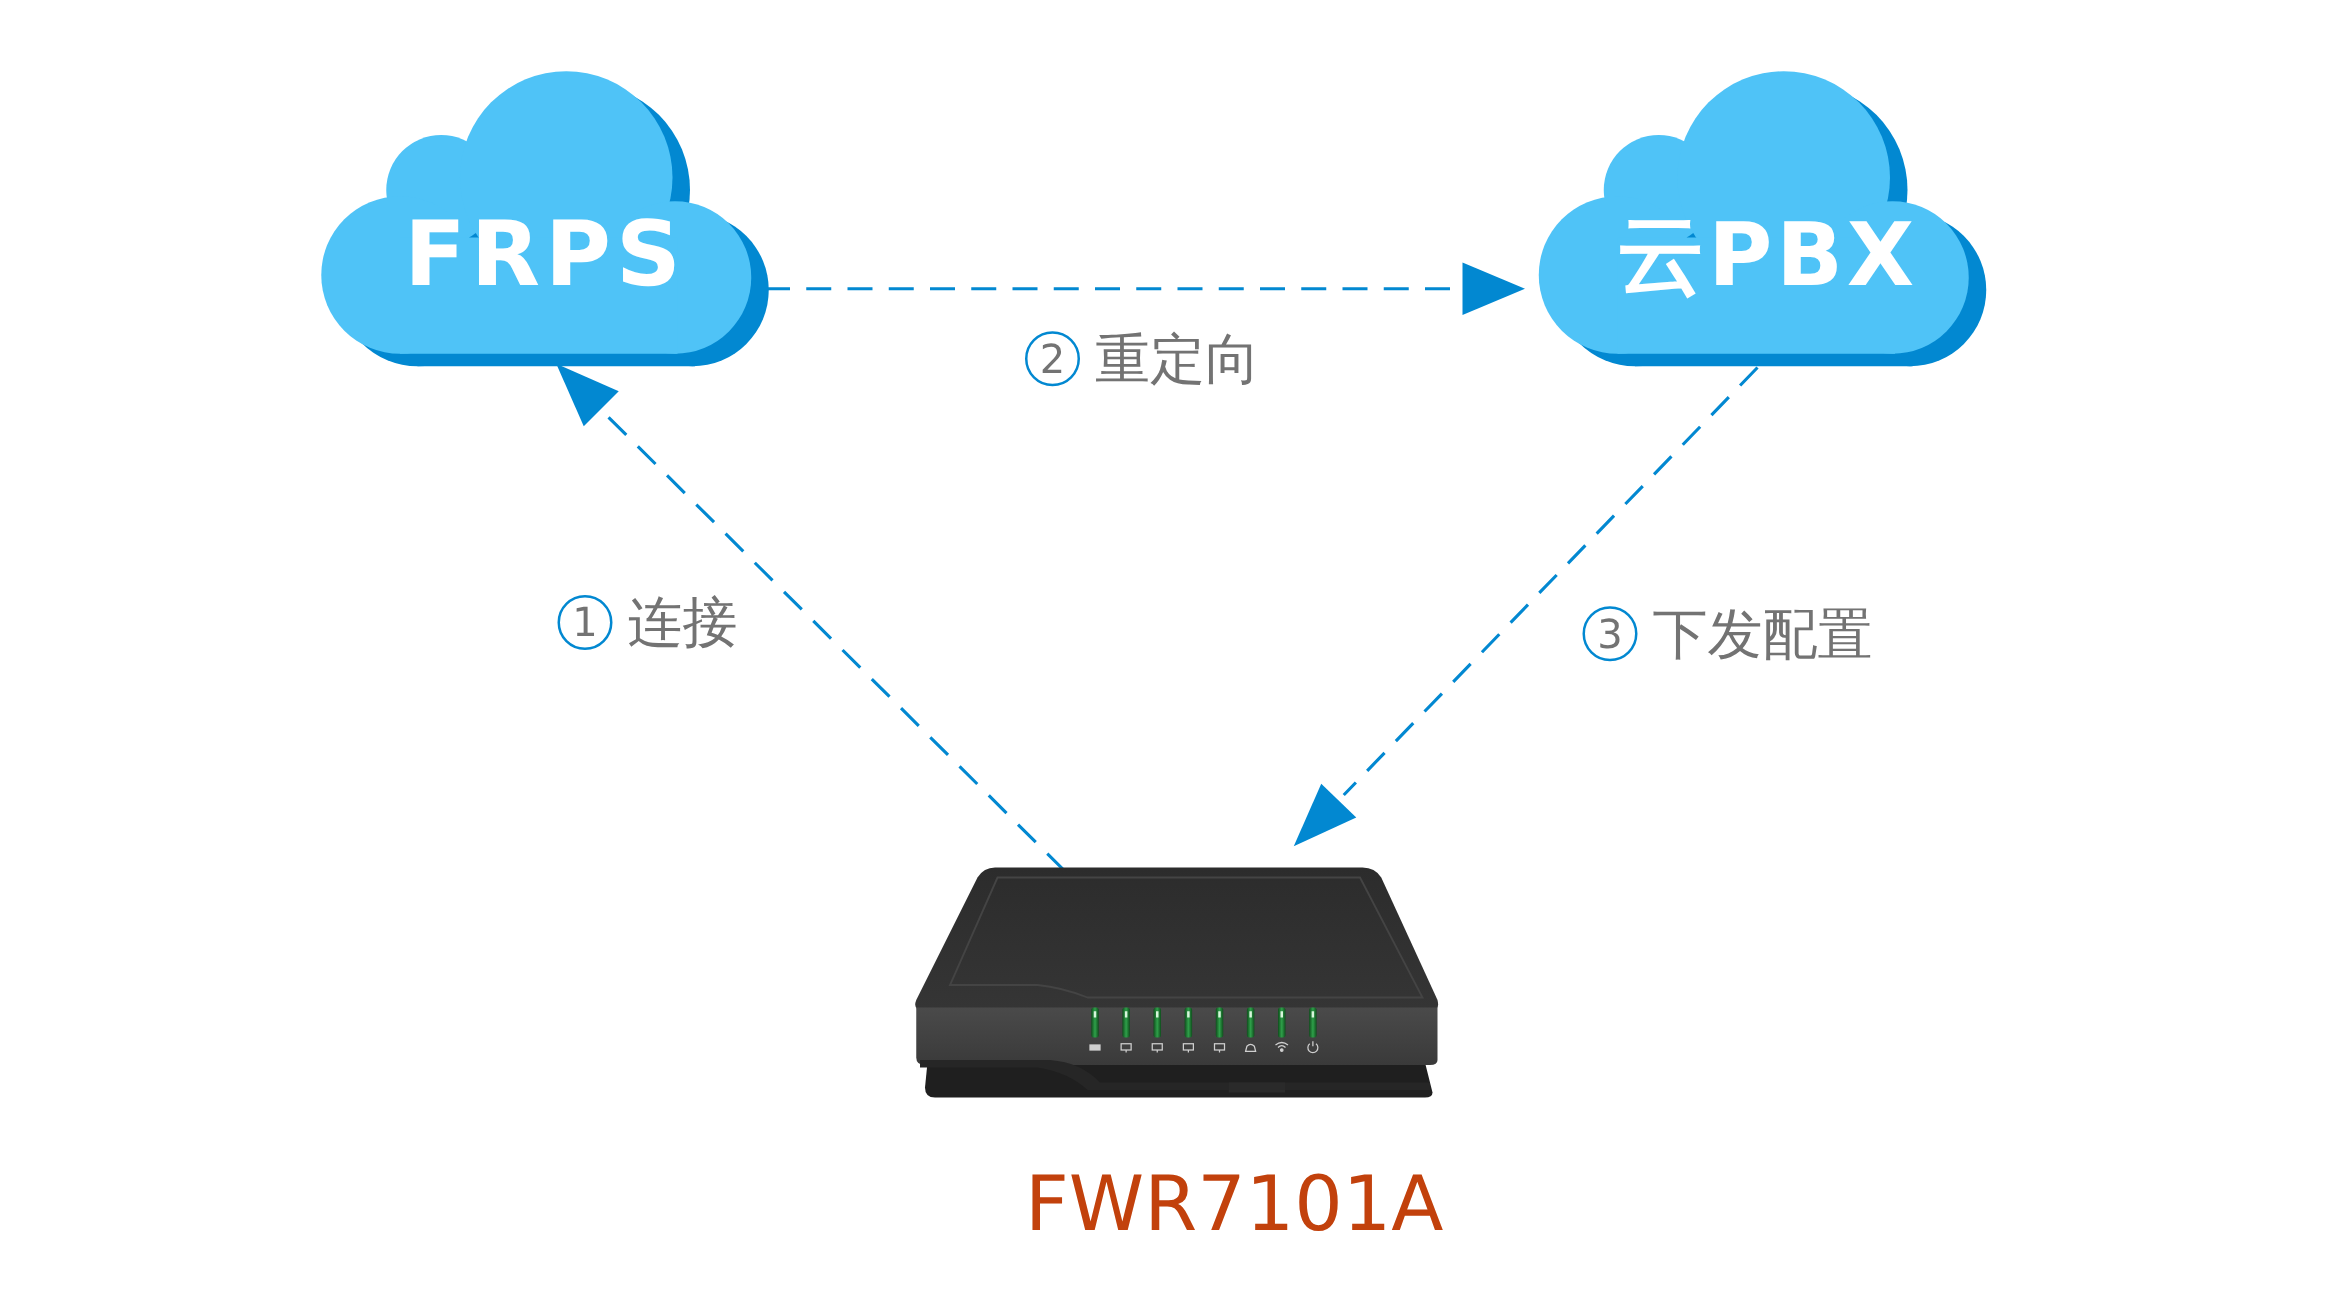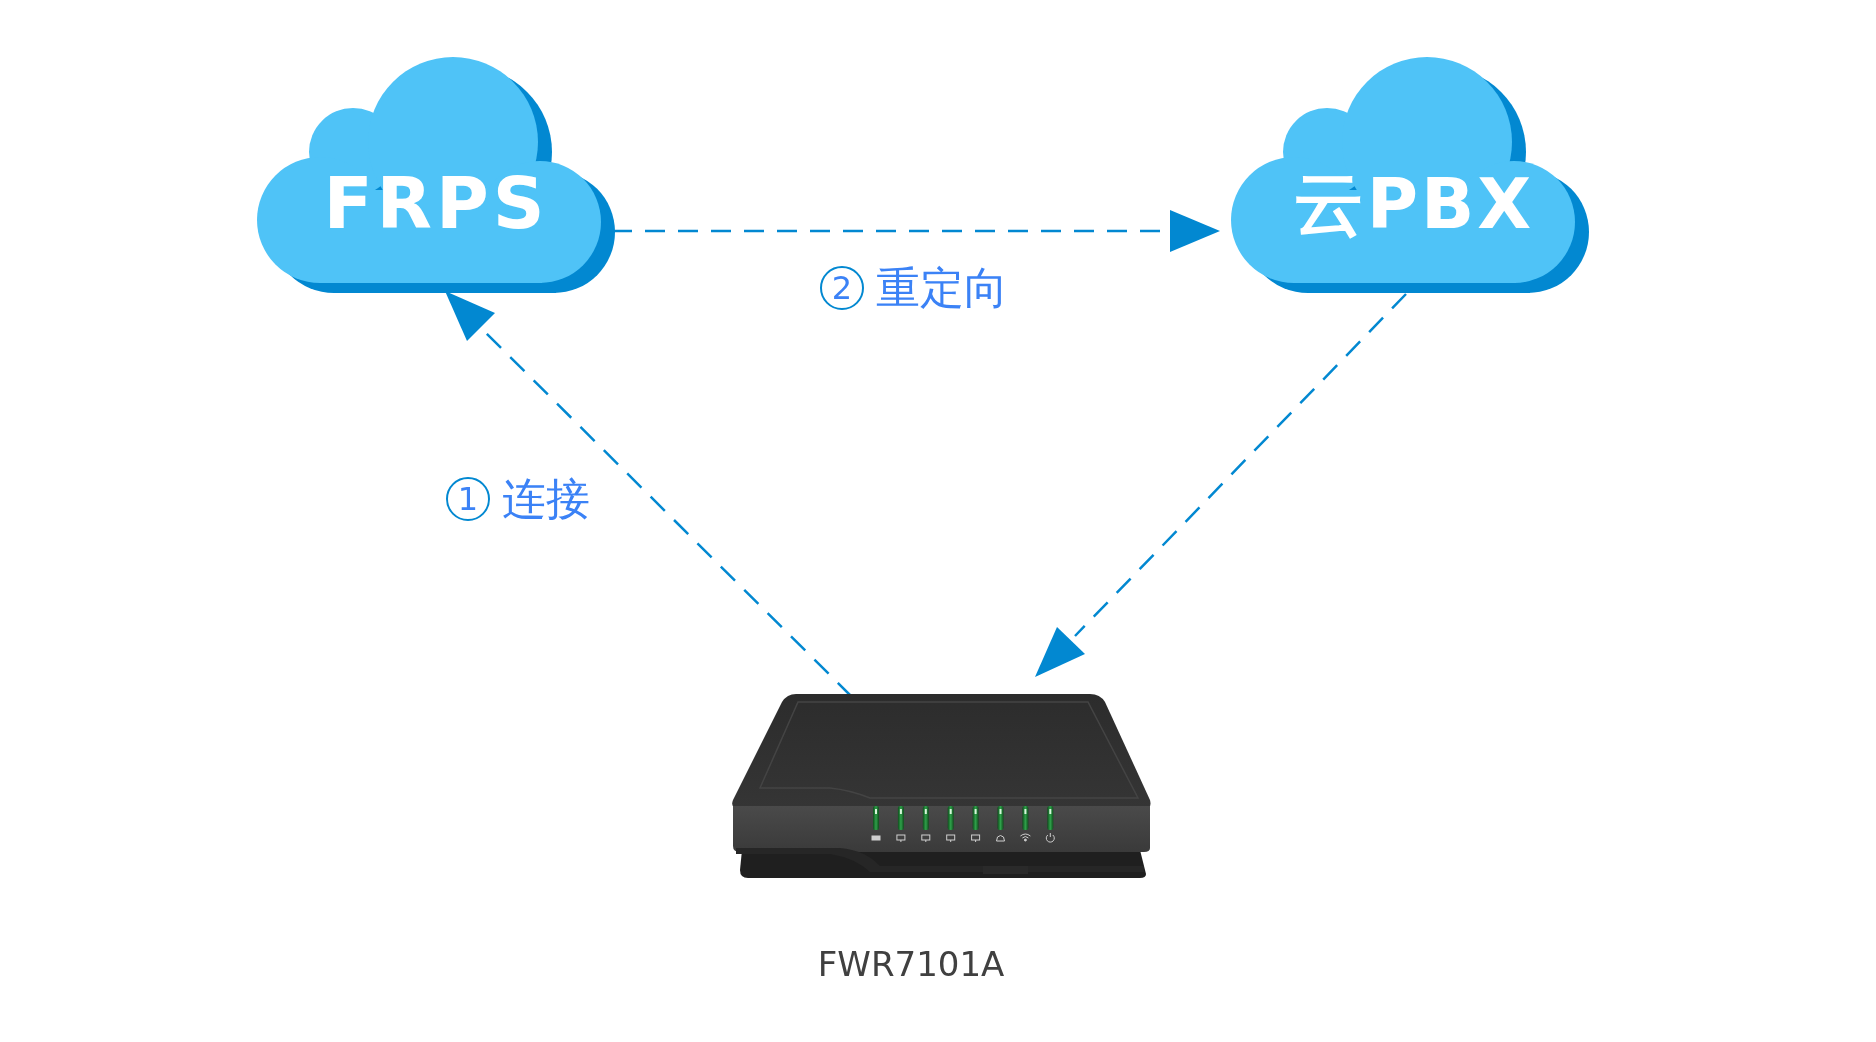--- a/index.html
+++ b/index.html
@@ -1,21 +1,21 @@
 <!DOCTYPE html>
 <html><head>
   <meta charset="utf-8">
   <style>
     html, body { margin: 0; padding: 0; background: #ffffff; }
     body { width: 1876px; height: 1042px; position: relative; overflow: hidden; font-family: "DejaVu Sans", sans-serif; }
     #stage { position: absolute; left: 0; top: 0; width: 1876px; height: 819px; }
     .cloud-text { font-family: "DejaVu Sans", sans-serif; font-weight: bold; fill: #ffffff; }
-    .step-label { position: absolute; color: #3b82f6; font-family: "DejaVu Sans", sans-serif; font-size: 44px; line-height: 50px; white-space: nowrap; }
+    .step-label { position: absolute; color: #737373; font-family: "DejaVu Sans", sans-serif; font-size: 44px; line-height: 50px; white-space: nowrap; }
     .step-label .num { display: inline-block; width: 44px; height: 44px; border: 2px solid #0288D1; border-radius: 50%; box-sizing: border-box; text-align: center; font-size: 32px; line-height: 40px; vertical-align: 4px; margin-right: 12px; }
-    .model-label { position: absolute; left: 776px; top: 936px; width: 270px; text-align: center; font-family: "DejaVu Sans", sans-serif; font-size: 34px; line-height: 56px; color: #404040; letter-spacing: 0px; }
+    .model-label { position: absolute; left: 820px; top: 936px; width: 270px; text-align: center; font-family: "DejaVu Sans", sans-serif; font-size: 61px; line-height: 56px; color: #c2410c; letter-spacing: 0px; }
   </style>
 </head>
 <body>
 
 <div id="stage">
   <svg width="1876" height="1042" viewBox="0 0 1876 1042" xmlns="http://www.w3.org/2000/svg">
     <defs>
       <linearGradient id="routerTop" x1="0" y1="0" x2="0" y2="1">
         <stop offset="0" stop-color="#2c2c2c"></stop>
         <stop offset="1" stop-color="#353535"></stop>
@@ -146,15 +146,18 @@
         </g>
     </g>
   </svg>
 
   <div class="step-label" style="left:446px; top:474px;">
     <span class="num">1</span><span>连接</span>
   </div>
   <div class="step-label" style="left:820px; top:263px;">
     <span class="num">2</span><span>重定向</span>
   </div>
+  <div class="step-label" style="left:1266px; top:483px;">
+    <span class="num">3</span><span>下发配置</span>
+  </div>
 
   <div class="model-label">FWR7101A</div>
 </div>
 
 </body></html>

